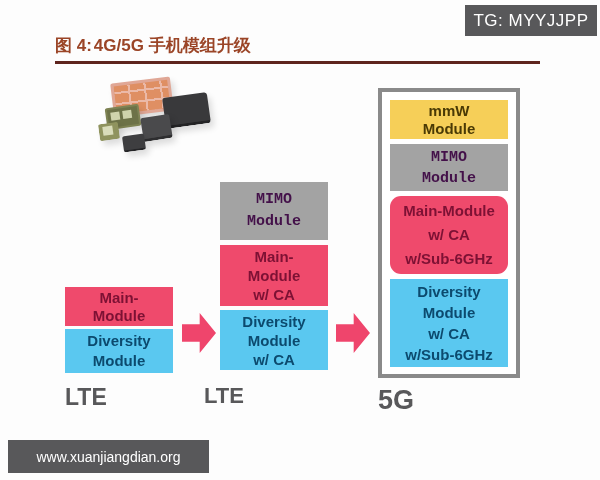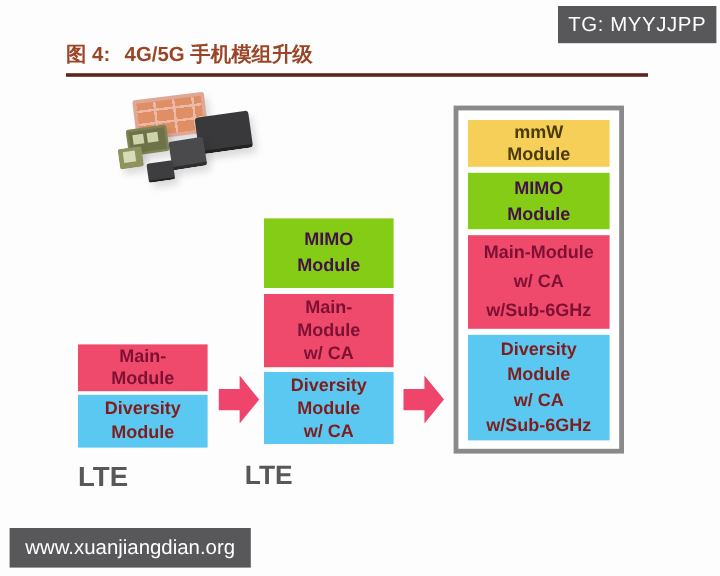--- a/index.html
+++ b/index.html
@@ -13,21 +13,21 @@
     position:absolute; left:465px; top:5px; width:132px; height:31px;
     background:#58585A; color:#FFFFFF; font-size:17px;
     display:flex; align-items:center; justify-content:center; letter-spacing:0.5px;
   }
 
   
   .title {
     position:absolute; left:55px; top:34px; font-size:17px; font-weight:bold;
     color:#9B4527; white-space:nowrap;
   }
-  .title .fig-label { margin-right:12px; }
+  .title .fig-label { margin-right:2px; }
   .title-rule {
     position:absolute; left:55px; top:61px; width:485px; height:3px; background:#5E241E;
   }
 
   
   .chip { position:absolute; box-shadow:3px 5px 6px rgba(0,0,0,0.13); }
   .chip-pink {
     left:112px; top:80px; width:54px; height:28px; transform:rotate(-7deg);
     background-color:#DF8F63; border:3px solid #E0A796; border-radius:2px;
     background-image:
@@ -60,38 +60,38 @@
     background:#3E3E40; border-radius:2px; border-bottom:2px solid #242426;
   }
 
   
   .mod {
     position:absolute; display:flex; flex-direction:column;
     align-items:center; justify-content:center; 
     font-weight:bold; font-size:15px;
   }
   .mod-main      { background:#EF4A6C; color:#7D1134; }
-  .mod-diversity { background:#5AC8F0; color:#7f1d1d; }
-  .mod-mimo      { background:#84cc16; color:#431049; }
+  .mod-diversity { background:#5AC8F0; color:#0c4a6e; }
+  .mod-mimo      { background:#a3a3a3; color:#431049;font-family:Liberation Mono, monospace; }
   .mod-mmw       { background:#F6CF58; color:#4A3A05; }
 
   .lte-main { left:65px;  top:287px; width:108px; height:39px; line-height:18px; }
   .lte-div  { left:65px;  top:329px; width:108px; height:44px; line-height:20px; }
 
   .adv-mimo { left:220px; top:182px; width:108px; height:58px; line-height:22px; }
   .adv-main { left:220px; top:245px; width:108px; height:61px; line-height:19px; }
   .adv-div  { left:220px; top:310px; width:108px; height:60px; line-height:19px; }
 
   .g5-box {
     position:absolute; left:378px; top:88px; width:134px; height:282px;
     border:4px solid #8A8A8A; background:#FFFFFF;
   }
   .g5-mmw  { left:8px; top:8px;   width:118px; height:39px; line-height:18px; }
   .g5-mimo { left:8px; top:52px;  width:118px; height:47px; line-height:21px; }
-  .g5-main { left:8px; top:104px; width:118px; height:78px; line-height:24px; }
+  .g5-main { left:8px; top:104px; width:118px; height:78px; line-height:24px;border-radius:11px; }
   .g5-div  { left:8px; top:187px; width:118px; height:88px; line-height:21px; }
 
   
   .stage-label {
     position:absolute; text-align:left; font-weight:bold; color:#58585A;
   }
   .label-lte { left:65px;  top:384px; width:108px; font-size:23px; }
   .label-adv { left:204px; top:384px; width:140px; font-size:22px; line-height:24px; }
   .label-5g  { left:378px; top:385px; width:142px; font-size:27px; }
 
@@ -99,21 +99,21 @@
   .arrow {
     position:absolute; width:34px; height:40px; background:#EF456C;
     clip-path:polygon(0 28%, 52% 28%, 52% 0, 100% 50%, 52% 100%, 52% 72%, 0 72%);
   }
   .arrow-1 { left:182px; top:313px; }
   .arrow-2 { left:336px; top:313px; }
 
   
   .watermark {
     position:absolute; left:8px; top:440px; width:201px; height:33px;
-    background:#58585A; color:#FFFFFF; font-size:17px;
+    background:#58585A; color:#FFFFFF; font-size:14px;
     display:flex; align-items:center; justify-content:center;
   }
 </style>
 </head>
 <body>
 
 <div class="canvas">
 
   <div class="badge">
     <span>TG: MYYJJPP</span>
@@ -181,18 +181,21 @@
       <div>w/ CA</div>
       <div>w/Sub-6GHz</div>
     </div>
     <div class="mod mod-diversity g5-div">
       <div>Diversity</div>
       <div>Module</div>
       <div>w/ CA</div>
       <div>w/Sub-6GHz</div>
     </div>
   </div>
+  <div class="stage-label label-5g">
+    <div>5G</div>
+  </div>
 
   <div class="watermark">
     <span>www.xuanjiangdian.org</span>
   </div>
 
 </div>
 
 </body></html>

